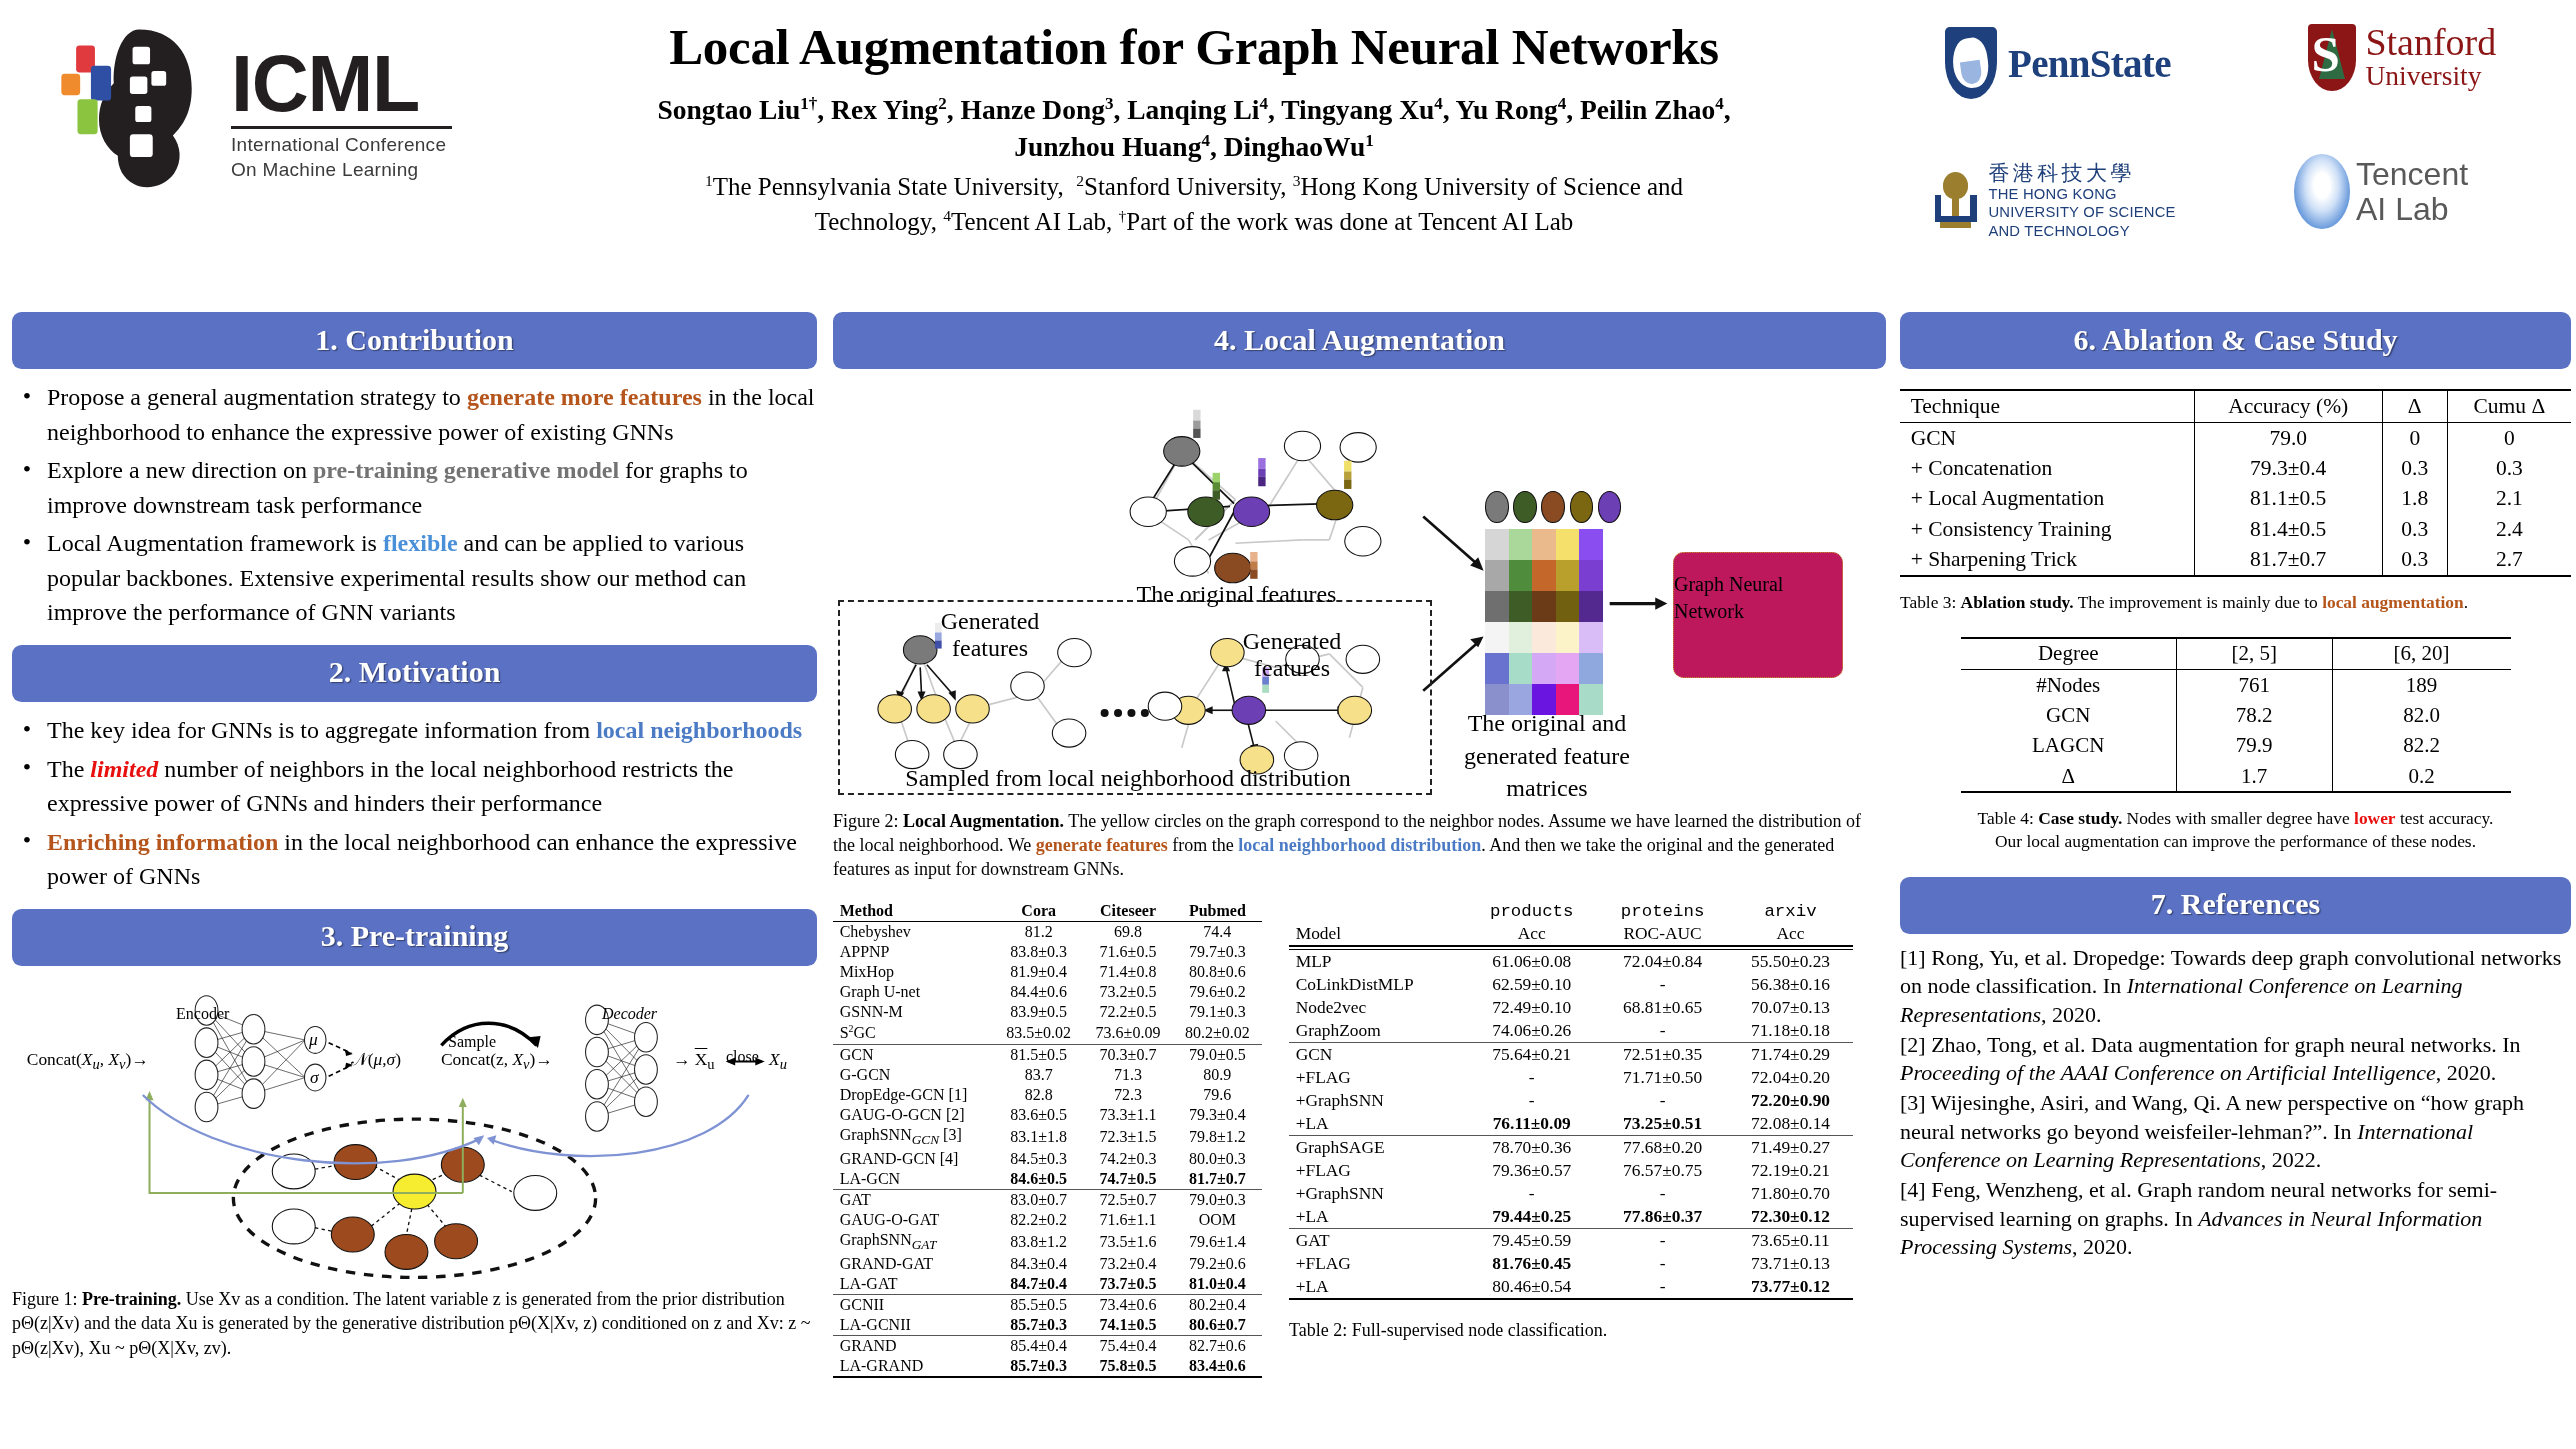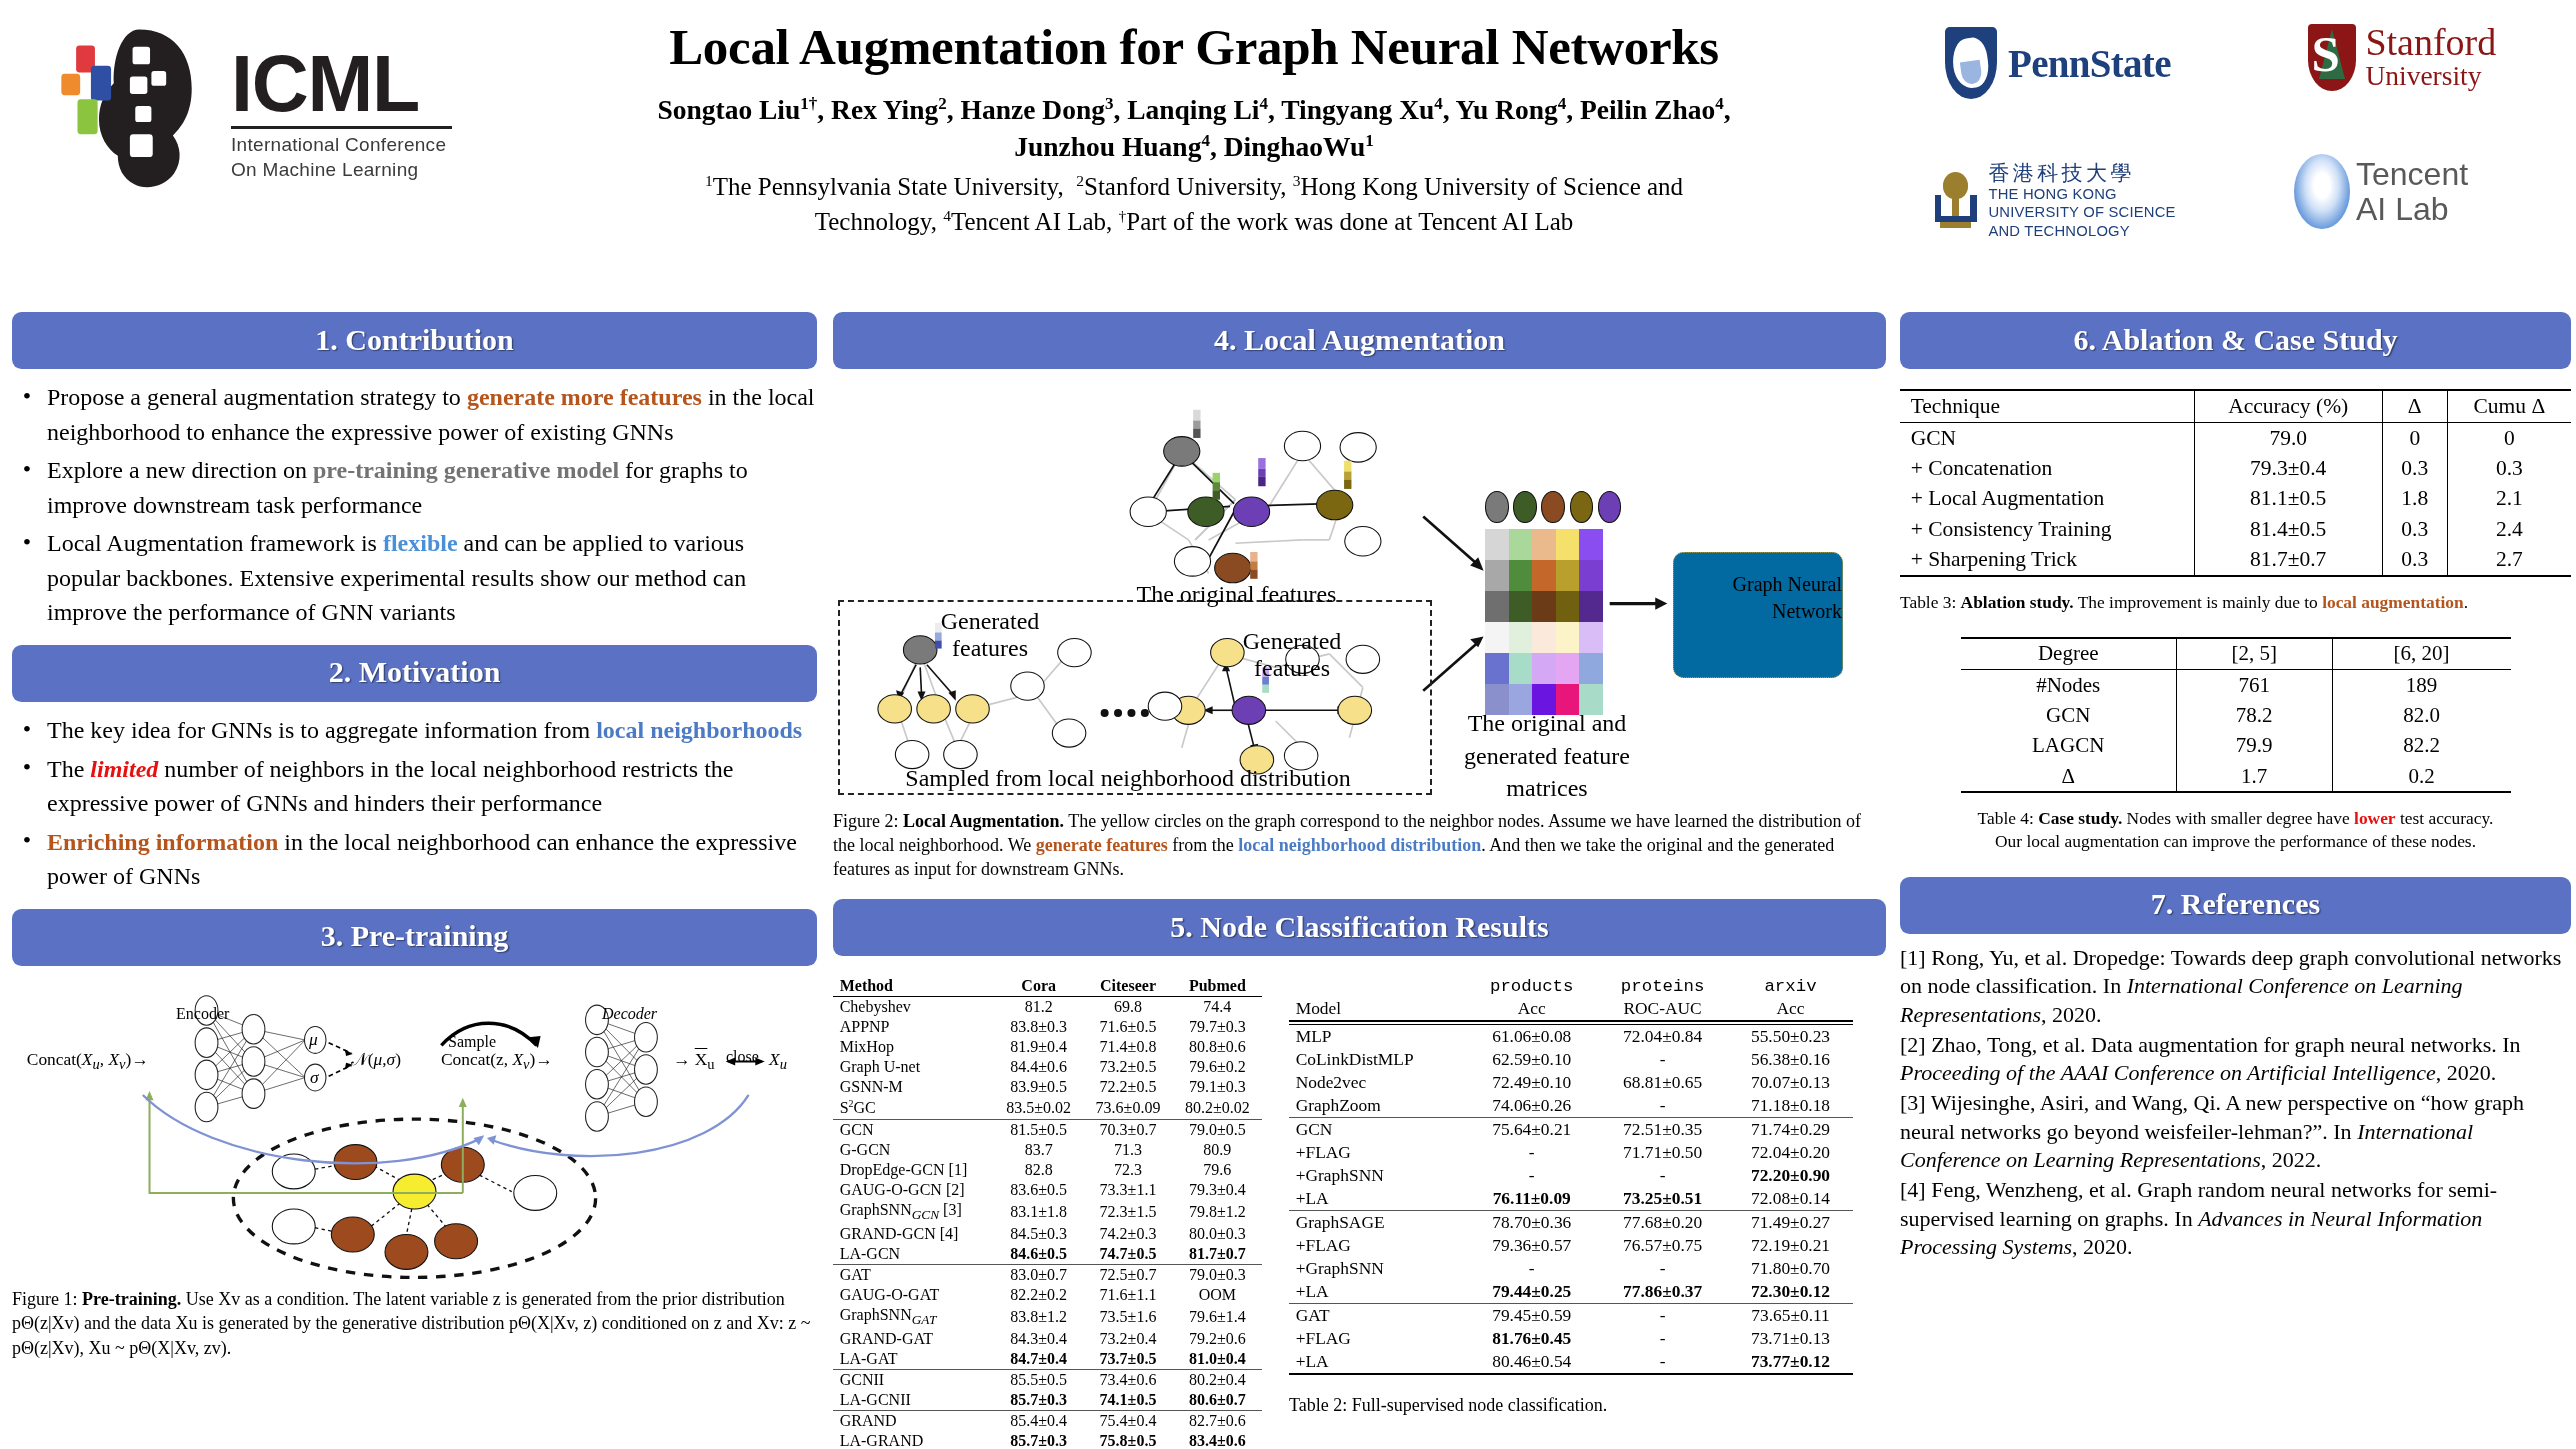--- a/index.html
+++ b/index.html
@@ -90,22 +90,22 @@
   .caption b{font-weight:bold;}
 
   
   .fig1{position:relative;width:805px;height:309px;margin-top:4px;}
   .fig1 .lbl{position:absolute;font-size:16px;margin-top:28px;}
   .fig1 .mathlbl{position:absolute;font-size:17.4px;font-family:"Liberation Serif",serif;}
 
   
   .fig2{position:relative;width:1053px;height:423px;margin-top:2.7px;}
   .fig2 .lbl{position:absolute;font-size:24px;text-align:center;}
-  .gnnbox{position:absolute;background:#0369a1;border:1.3px dotted #c9a227;border-radius:10.7px;
-    text-align:right;font-size:20px;line-height:1.35;padding-top:17.4px;}
+  .gnnbox{position:absolute;background:#be185d;border:1.3px dotted #c9a227;border-radius:10.7px;
+    text-align:left;font-size:20px;line-height:1.35;padding-top:17.4px;}
   .dashbox{position:absolute;border:2.7px dashed #222;}
 
   
   table.sci{border-collapse:collapse;font-size:16px;}
   table.sci td,table.sci th{padding:1px 6.7px;white-space:nowrap;}
   table.sci th{font-weight:bold;}
   .tline-thin td{border-top:1.3px solid #555;}
   .tline-bot td{border-bottom:2px solid #000;}
   .ctr{text-align:center;}
   .lft{text-align:left;}
@@ -558,21 +558,20 @@
         <div>The original and</div>
         <div>generated feature</div>
         <div>matrices</div>
       </div>
     </div>
 
     <div class="caption" style="margin-top:13.4px">
       <span>Figure 2: </span><b>Local Augmentation.</b><span> The yellow circles on the graph correspond to the neighbor nodes. Assume we have learned the distribution of the local neighborhood. We </span><span class="hl-orange">generate features</span><span> from the </span><span class="hl-midblue">local neighborhood distribution</span><span>. And then we take the original and the generated features as input for downstream GNNs.</span>
     </div>
 
-    <div class="band" style="margin-top:17.4px">5. Node Classification Results</div>
 
     <div style="display:flex;gap:20px;margin-top:20px;">
 
       <div style="width:436px;">
         <table class="sci" style="width:429px;">
           <tbody>
             <tr class="tline-top">
               <th class="lft">Method</th>
               <th class="ctr">Cora</th>
               <th class="ctr">Citeseer</th>

